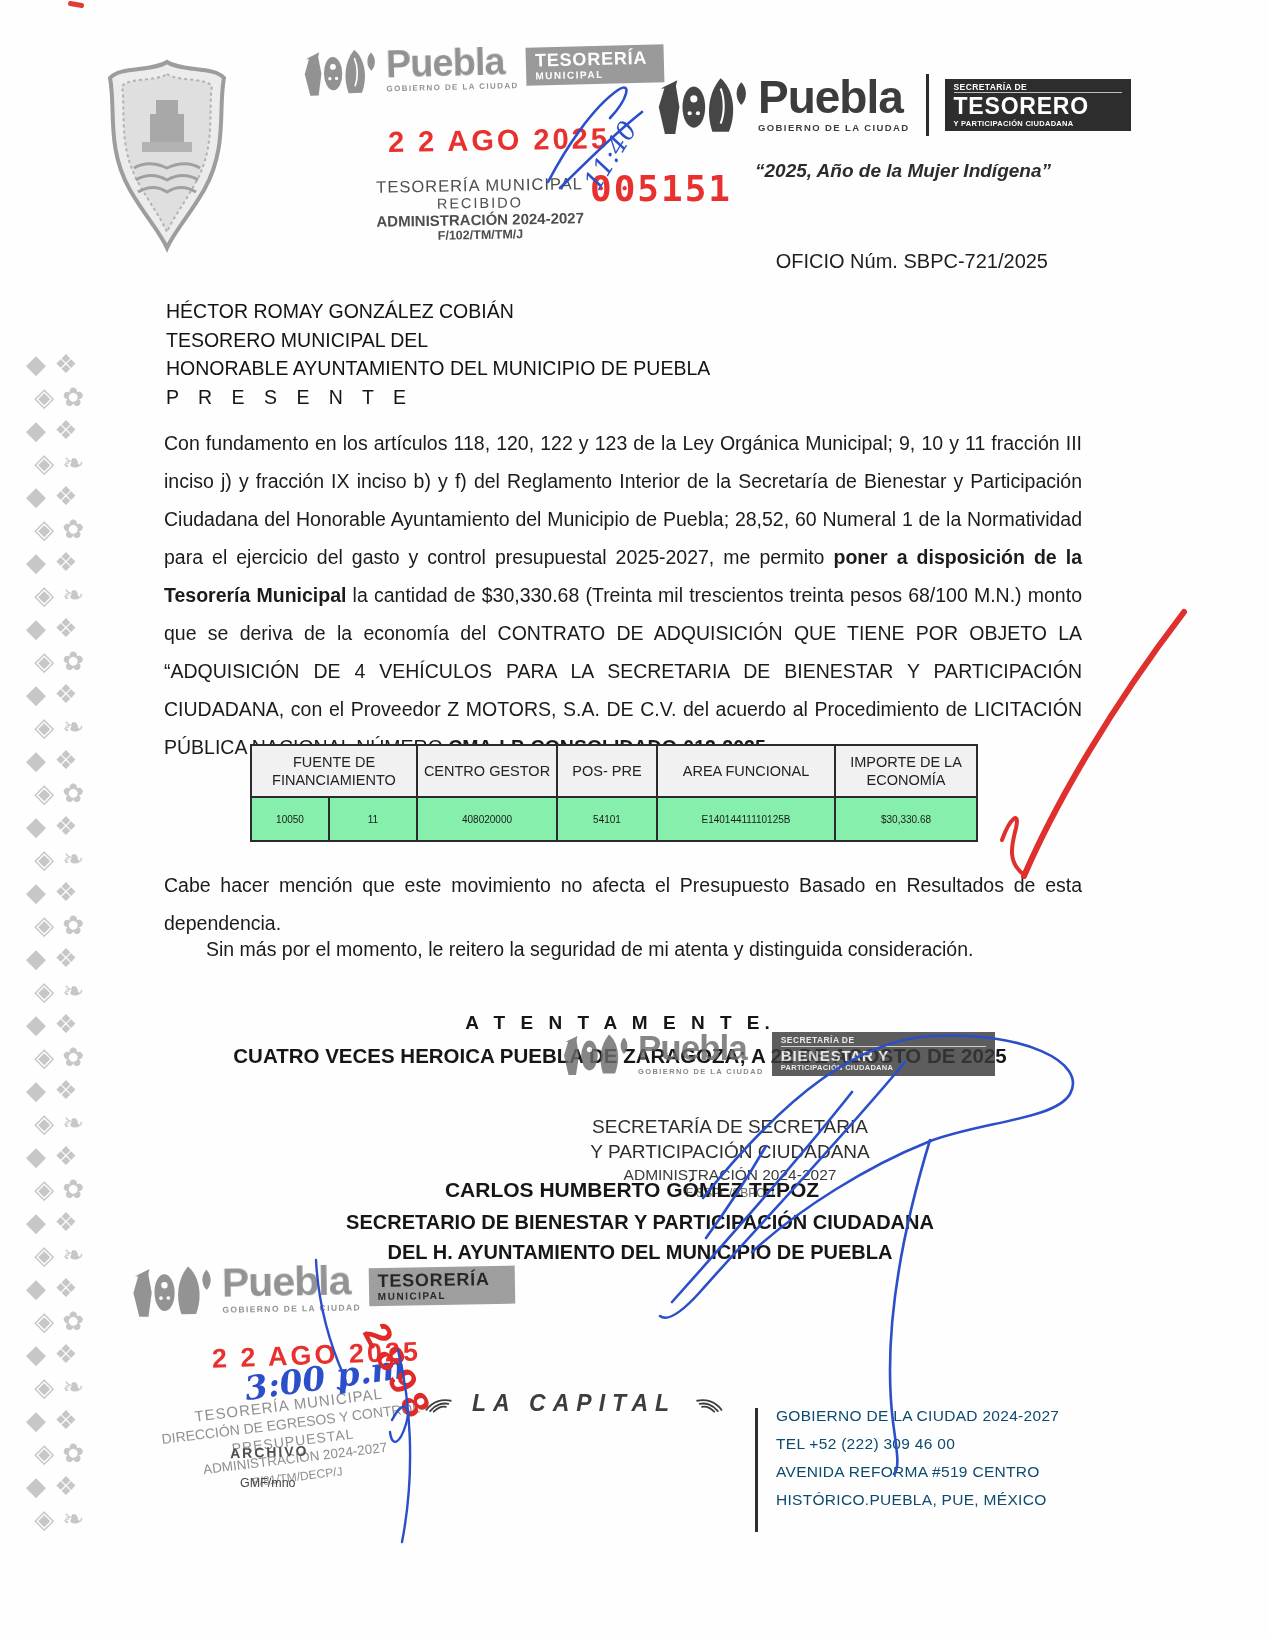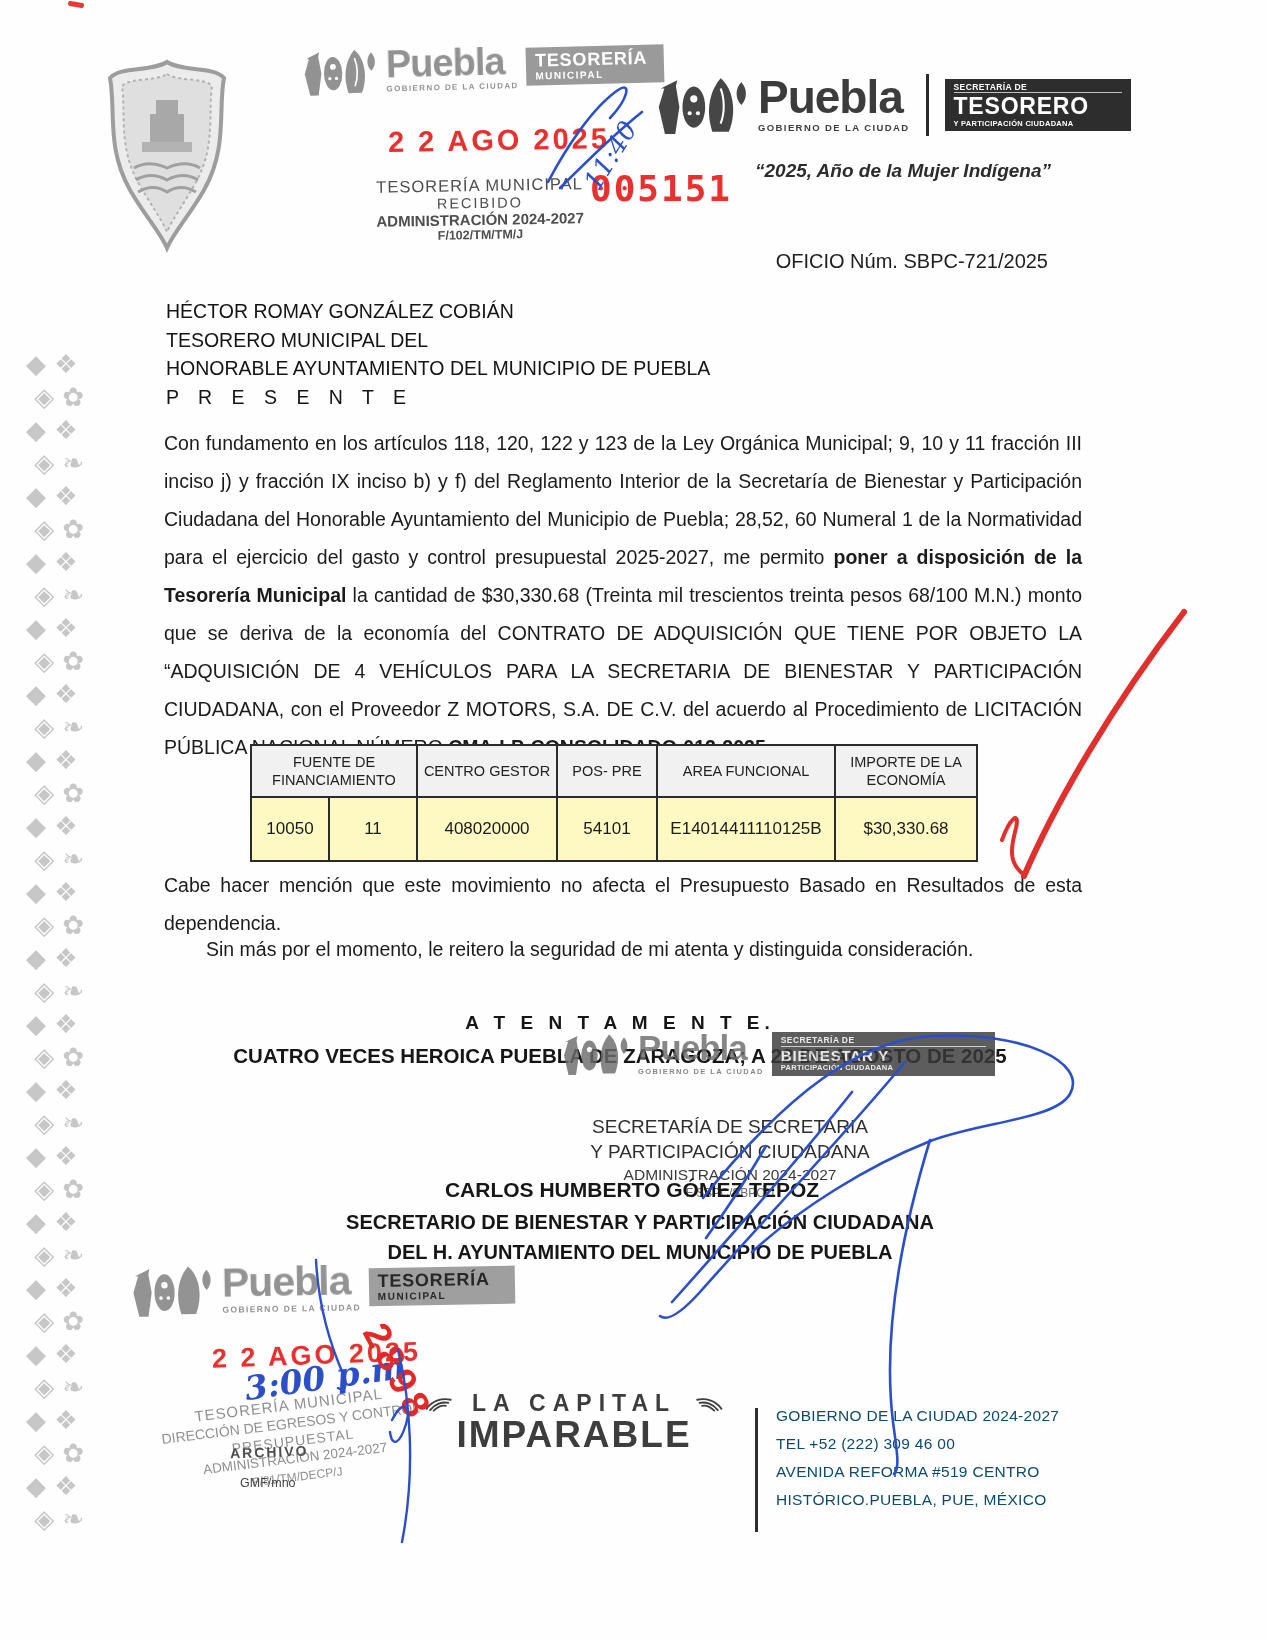--- a/index.html
+++ b/index.html
@@ -62,24 +62,24 @@
   .motto{font-style:italic;font-weight:bold;font-size:19px;color:#2c2c2c;}
   .oficio{font-size:20px;color:#1e1e1e;text-align:right;width:292px;}
 
   .addressee{font-size:19.5px;line-height:28.5px;color:#141414;}
   .addressee .presente{letter-spacing:7px;}
 
   .para{left:164px;width:918px;margin:0;text-align:justify;font-size:19.5px;line-height:38px;color:#1b1b1b;}
   .b{font-weight:bold;}
 
   
-  .ftable{border-collapse:collapse;z-index:2;background:#fef9c3;}
+  .ftable{border-collapse:collapse;z-index:2;background:#86efac;}
   .ftable th,.ftable td{border:2px solid #2b2b2b;text-align:center;vertical-align:middle;}
   .ftable th{font-weight:normal;font-size:14.5px;line-height:18px;padding:7px 4px;background:#f1f1f1;color:#222;}
-  .ftable td{font-size:17px;height:38px;padding:12px 4px;color:#1b1b1b;margin-left:12px;}
+  .ftable td{font-size:10px;height:38px;padding:2px 4px;color:#1b1b1b;margin-left:12px;}
 
   
   .cline{text-align:center;color:#161616;}
   .atentamente{left:300px;top:1012px;width:640px;font-size:19px;letter-spacing:5px;font-weight:bold;}
   .line-city{left:180px;top:1044px;width:880px;font-size:20.5px;font-weight:bold;}
   .line-capital{left:300px;top:1088px;width:640px;font-size:21px;font-weight:bold;}
   .stampline1{left:420px;top:1116px;width:620px;font-size:19px;color:#2e2e2e;}
   .stampline2{left:420px;top:1141px;width:620px;font-size:19px;color:#2e2e2e;}
   .stampline3{left:420px;top:1166px;width:620px;font-size:15.5px;color:#3a3a3a;}
   .stampline4{left:420px;top:1186px;width:620px;font-size:12px;color:#6a6a6a;z-index:1;}
@@ -98,21 +98,21 @@
   .bstamp-lines .s0{font-size:15px;letter-spacing:1px;}
   .bstamp-lines .s1{font-size:14px;}
   .bstamp-lines .s2{font-size:14px;letter-spacing:1px;}
   .bstamp-lines .s3{font-size:13.5px;}
   .bstamp-lines .s4{font-size:12px;}
   .archivo{left:230px;top:1444px;font-size:14px;font-weight:bold;letter-spacing:2px;color:#4d4d4d;transform:rotate(-2deg);z-index:3;}
   .initials{left:240px;top:1476px;font-size:12.5px;color:#454545;}
 
   
   .capital{left:424px;top:1390px;width:300px;text-align:center;color:#3d3d3d;z-index:2;}
-  .capital .row1{display:flex;align-items:center;justify-content:center;gap:20px;}
+  .capital .row1{display:flex;align-items:flex-end;justify-content:center;gap:20px;font-style:italic;}
   .capital .cap-top{font-size:23px;font-weight:bold;letter-spacing:7px;white-space:nowrap;}
   .capital .cap-bottom{font-size:37px;font-weight:bold;letter-spacing:2px;margin-top:-3px;}
   .wing-r{transform:scaleX(-1);}
 
   
   .footer{left:755px;top:1402px;display:flex;align-items:flex-start;}
   .footer .fbar{width:3px;height:124px;background:#2e2e2e;margin-right:18px;margin-top:6px;}
   .footer .flines{font-size:15.5px;font-weight:normal;color:#0c4a6e;line-height:28px;letter-spacing:.3px;}
 
   .tick{left:68px;top:2px;width:16px;height:5px;background:#e23b33;transform:rotate(10deg);border-radius:2px;}
@@ -352,21 +352,20 @@
       </svg>
       <span class="cap-top">LA CAPITAL</span>
       <svg class="wing-r" width="46" height="24" viewBox="0 0 46 24">
         <g stroke="currentColor" stroke-width="3" fill="none" stroke-linecap="round">
           <path d="M4 20 C14 6 30 2 44 5"></path>
             <path d="M10 22 C18 12 30 8 40 10"></path>
             <path d="M16 23 C22 17 30 14 36 15"></path>
         </g>
       </svg>
     </div>
-    <div class="cap-bottom">IMPARABLE</div>
   </div>
 
   <div class="abs footer">
     <div class="fbar"></div>
     <div class="flines">
       <div>GOBIERNO DE LA CIUDAD 2024-2027</div>
       <div>TEL +52 (222) 309 46 00</div>
       <div>AVENIDA REFORMA #519 CENTRO</div>
       <div>HISTÓRICO.PUEBLA, PUE, MÉXICO</div>
     </div>

